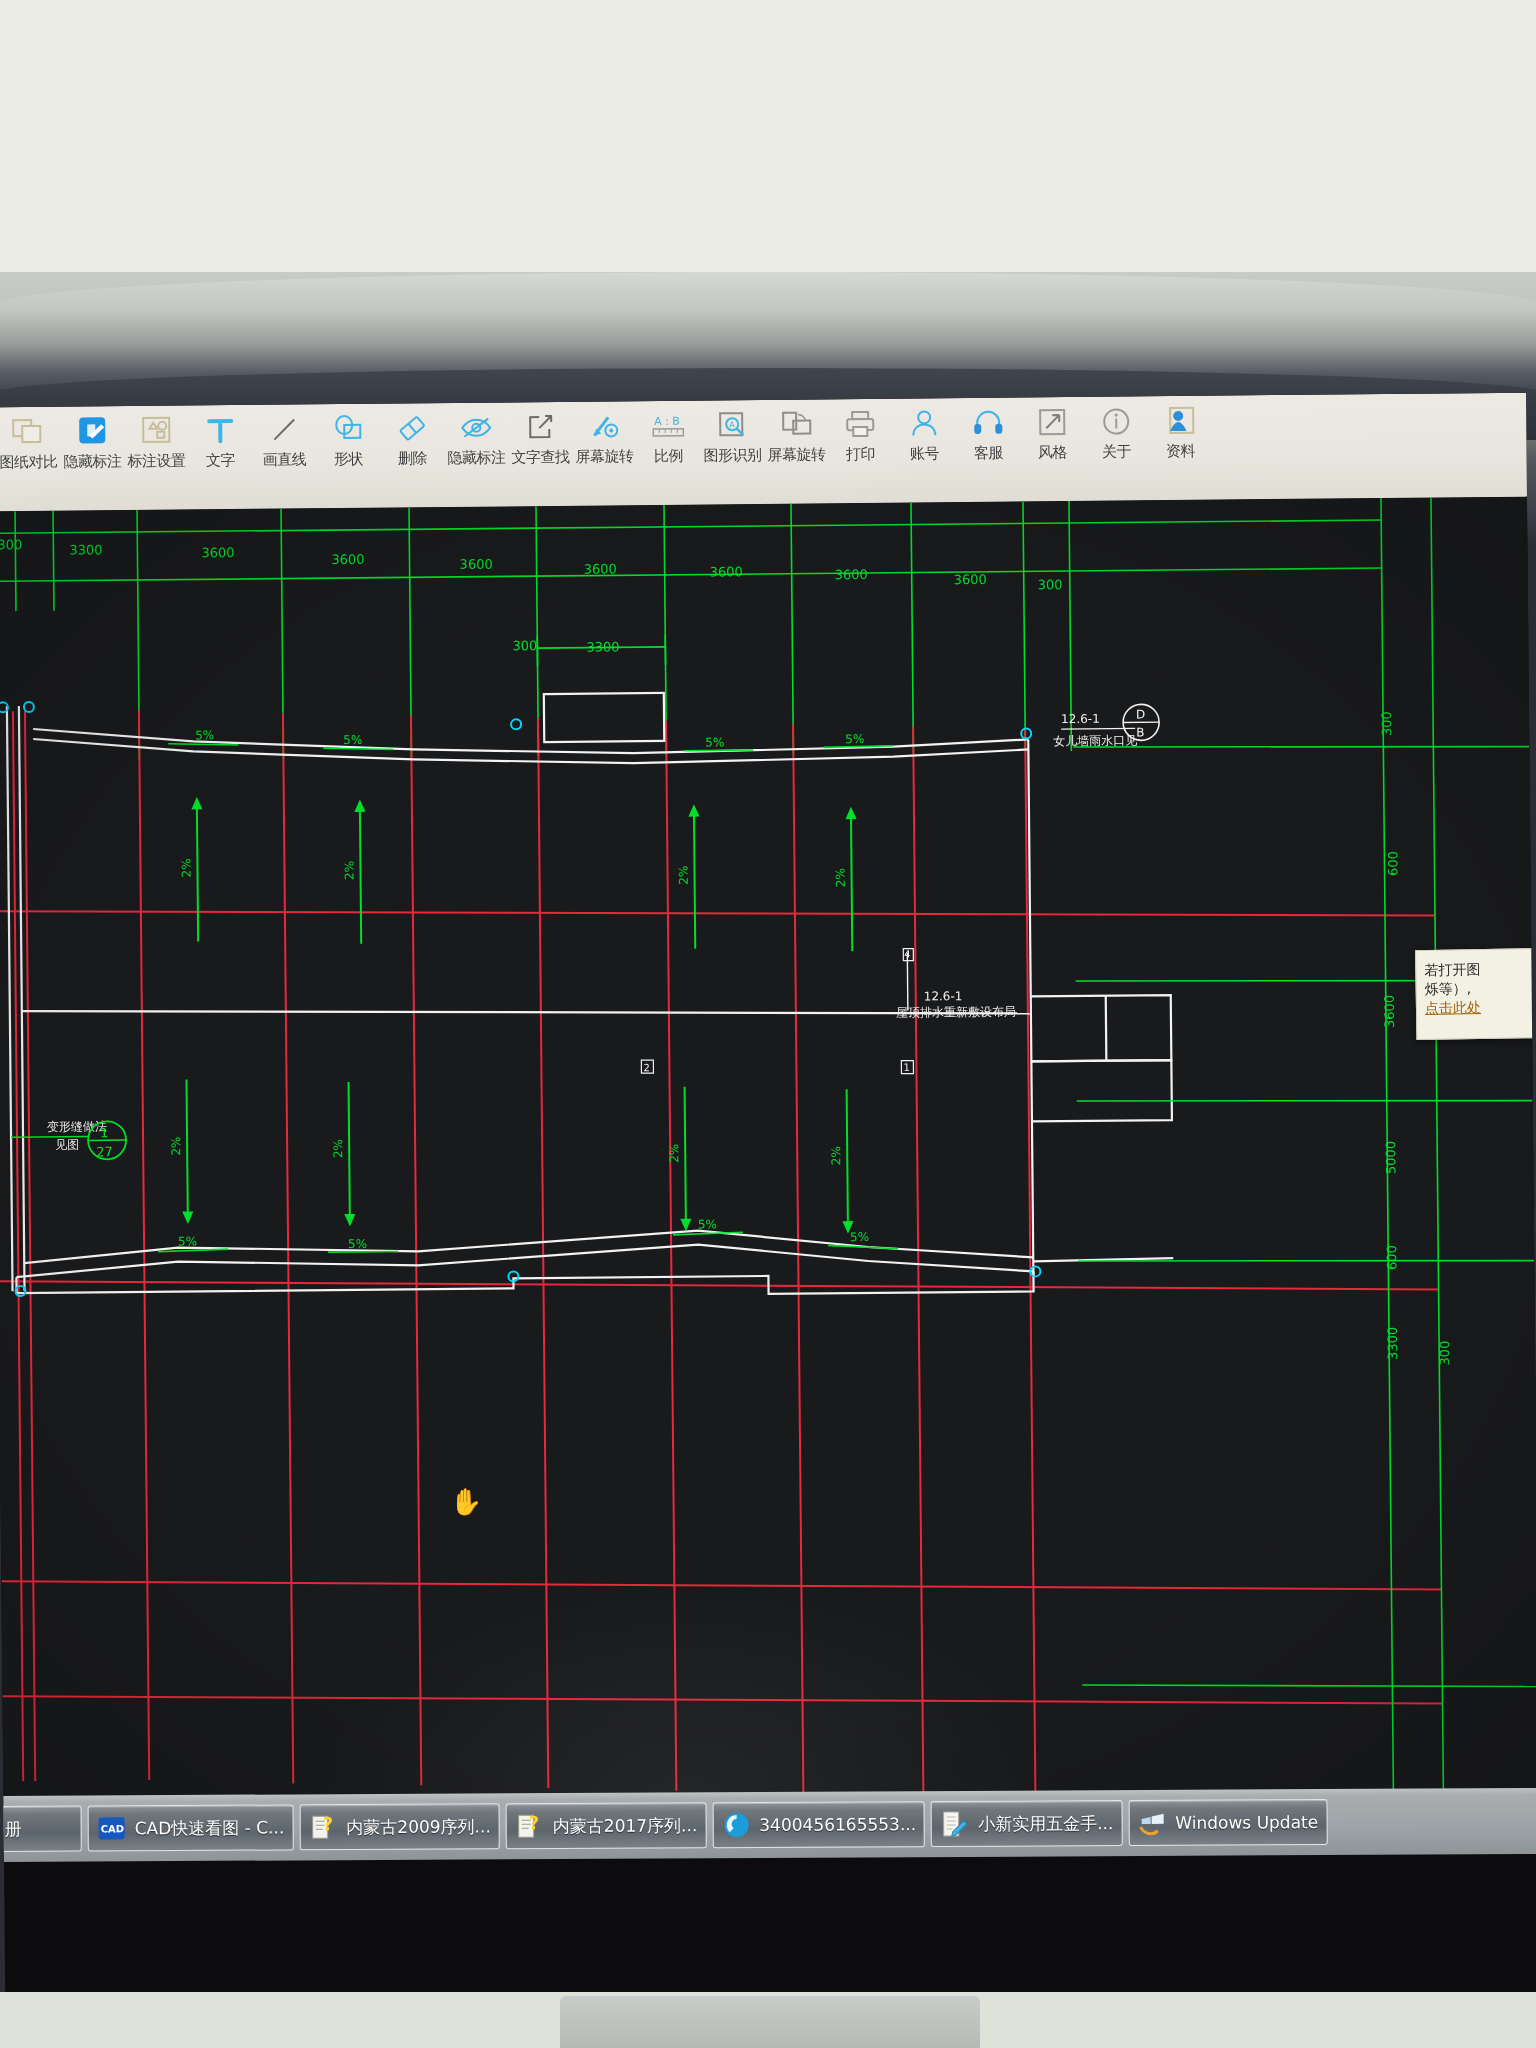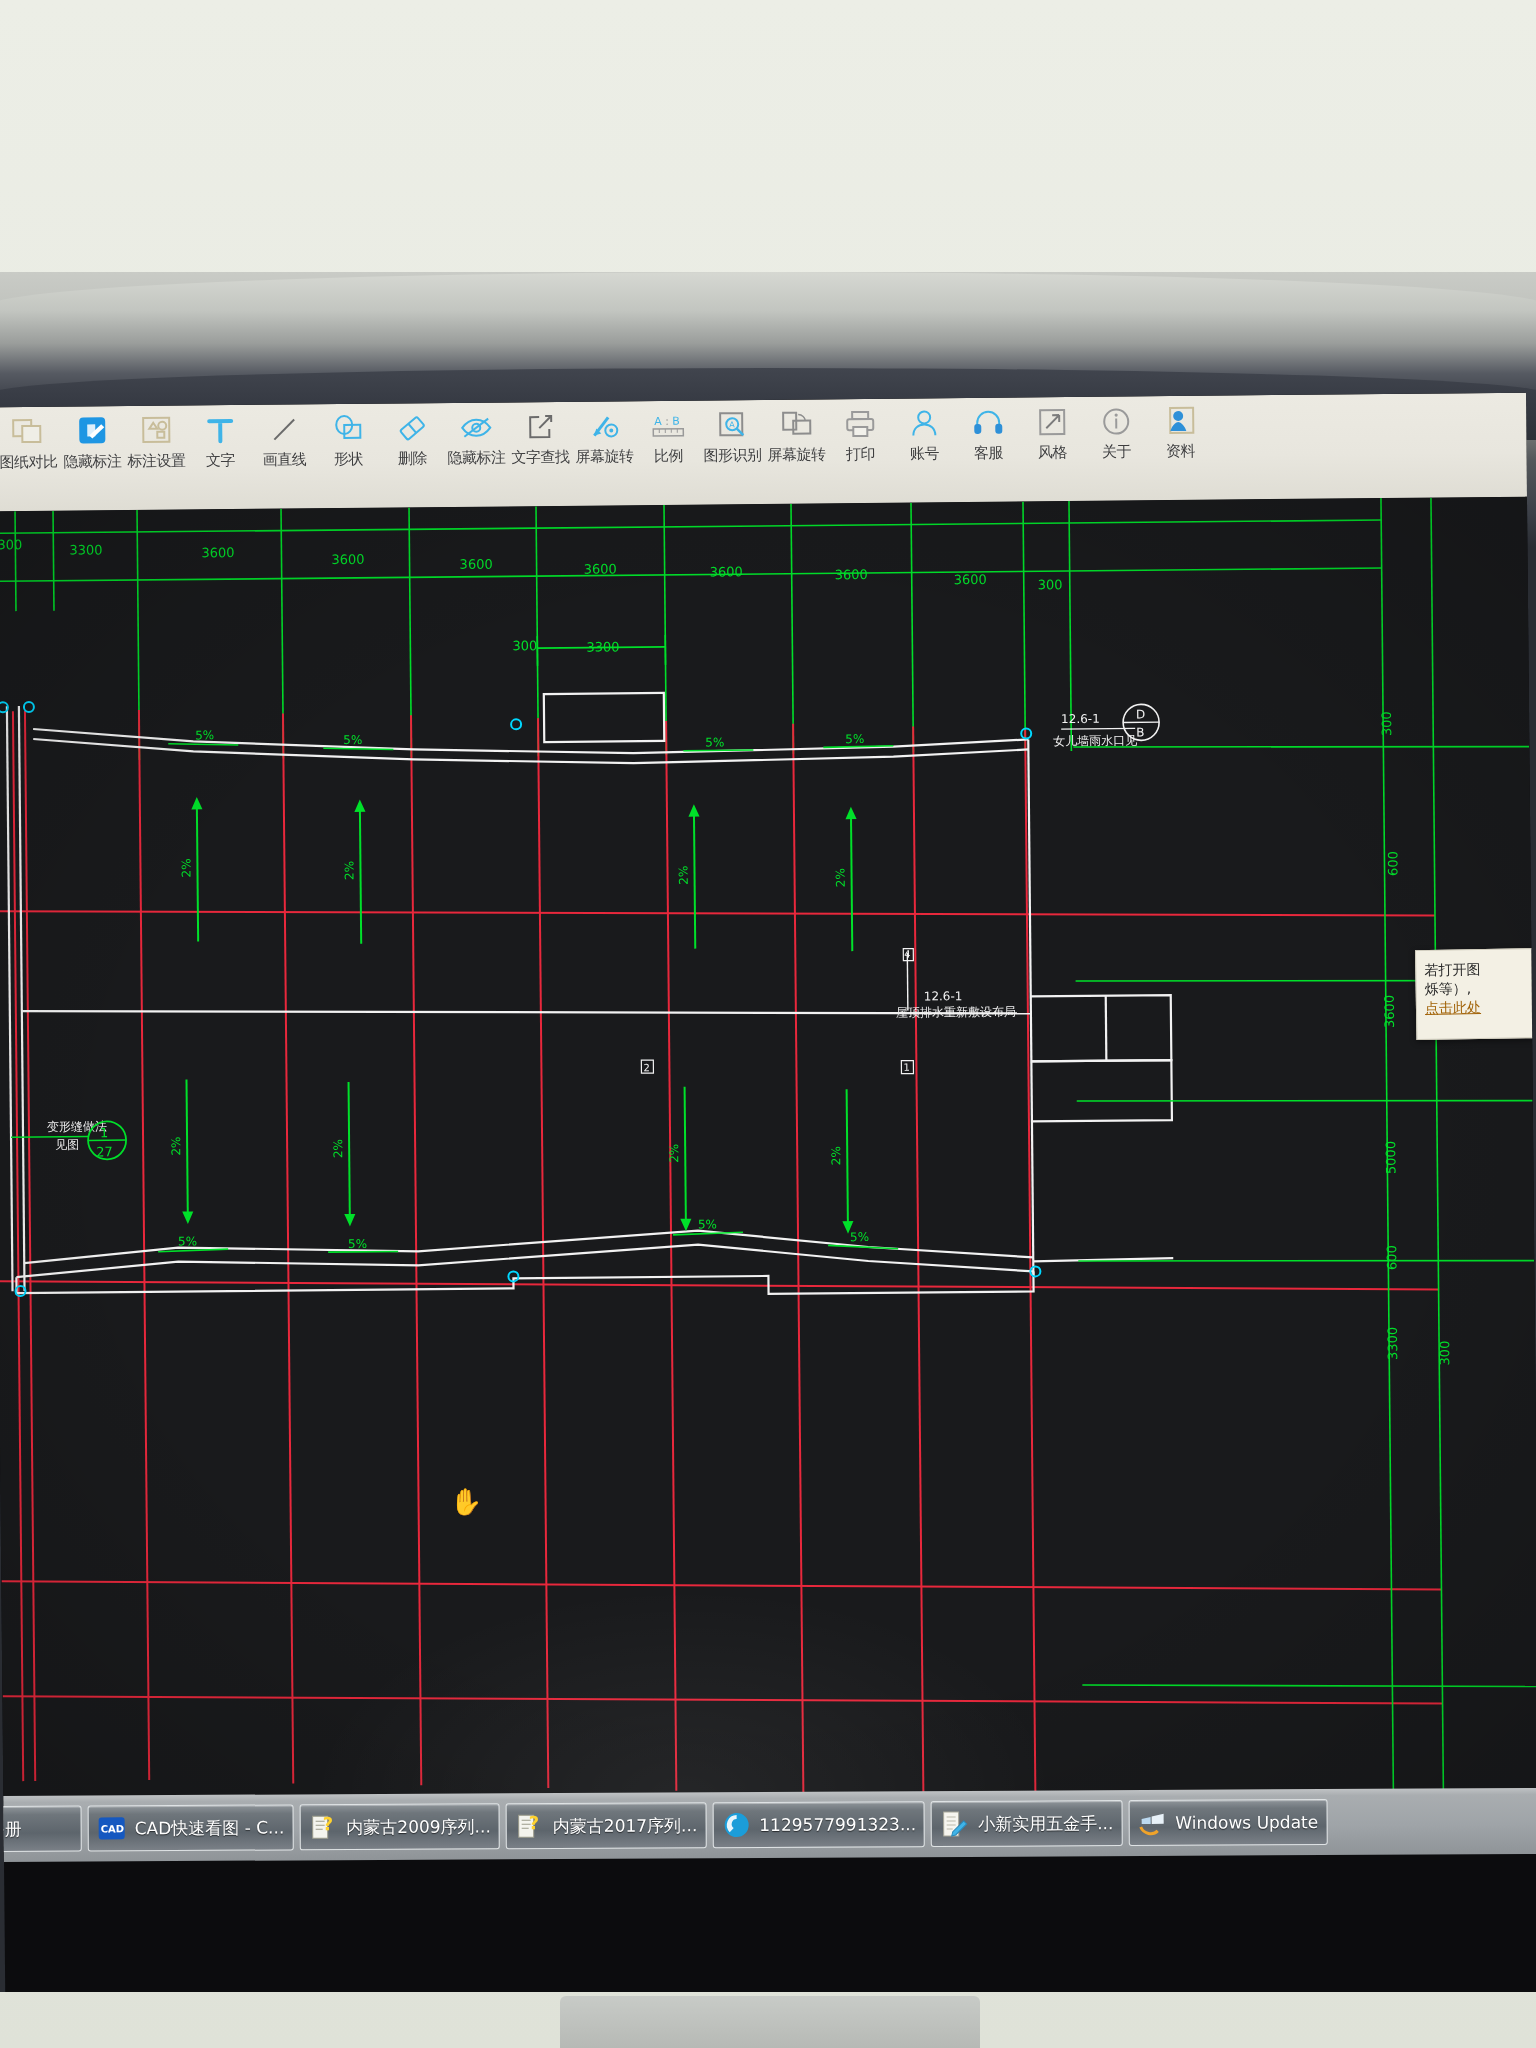--- a/index.html
+++ b/index.html
@@ -595,21 +595,21 @@
         <span class="t">内蒙古2017序列...</span>
       </div>
 
       <div class="tb-btn">
         <span class="tb-ico">
           <svg width="28" height="28" viewBox="0 0 28 28">
               <circle cx="14" cy="14" r="12" fill="#1b9dd9"></circle>
               <path d="M14 4a10 10 0 00-7 17l4-4a5 5 0 013-9z" fill="#fff" opacity=".9"></path>
             </svg>
         </span>
-        <span class="t">1129577991323...</span>
+        <span class="t">3400456165553...</span>
       </div>
 
       <div class="tb-btn">
         <span class="tb-ico">
           <svg width="28" height="28" viewBox="0 0 28 28">
               <rect x="3" y="2" width="15" height="24" fill="#f6f5ef" stroke="#a7a79a"></rect>
               <path d="M6 7h9M6 11h9M6 15h9M6 19h6" stroke="#b9b9ac"></path>
               <path d="M12 22l11-11 3 3-11 11-4 1z" fill="#3fb4e8" stroke="#2b88b8"></path>
             </svg>
         </span>

